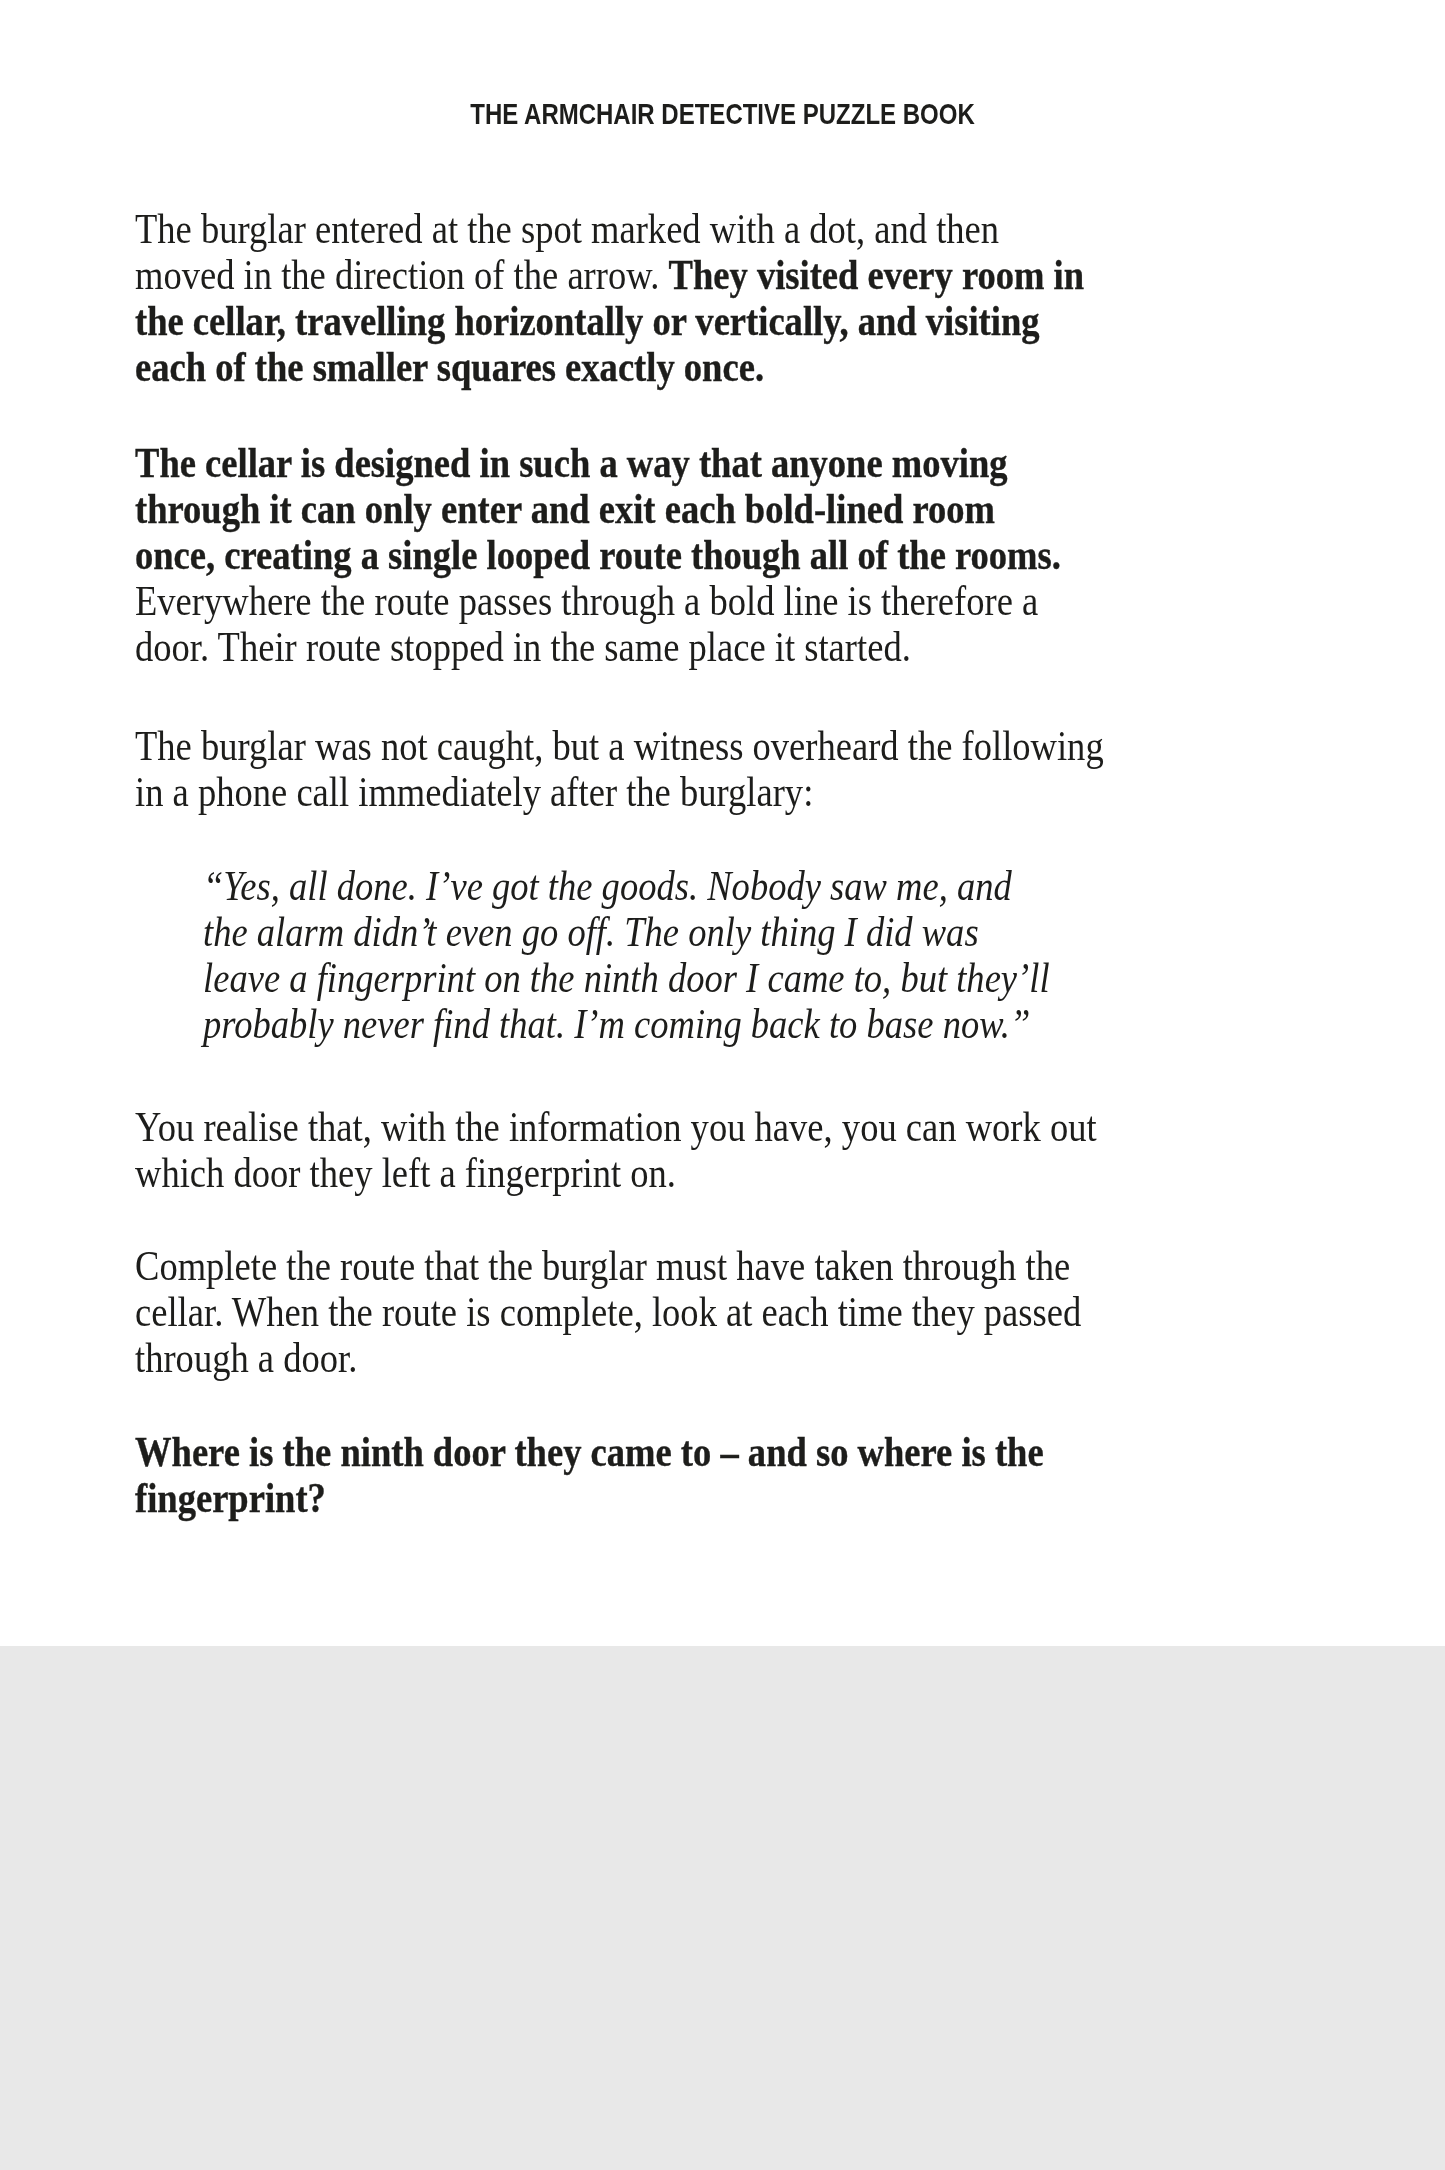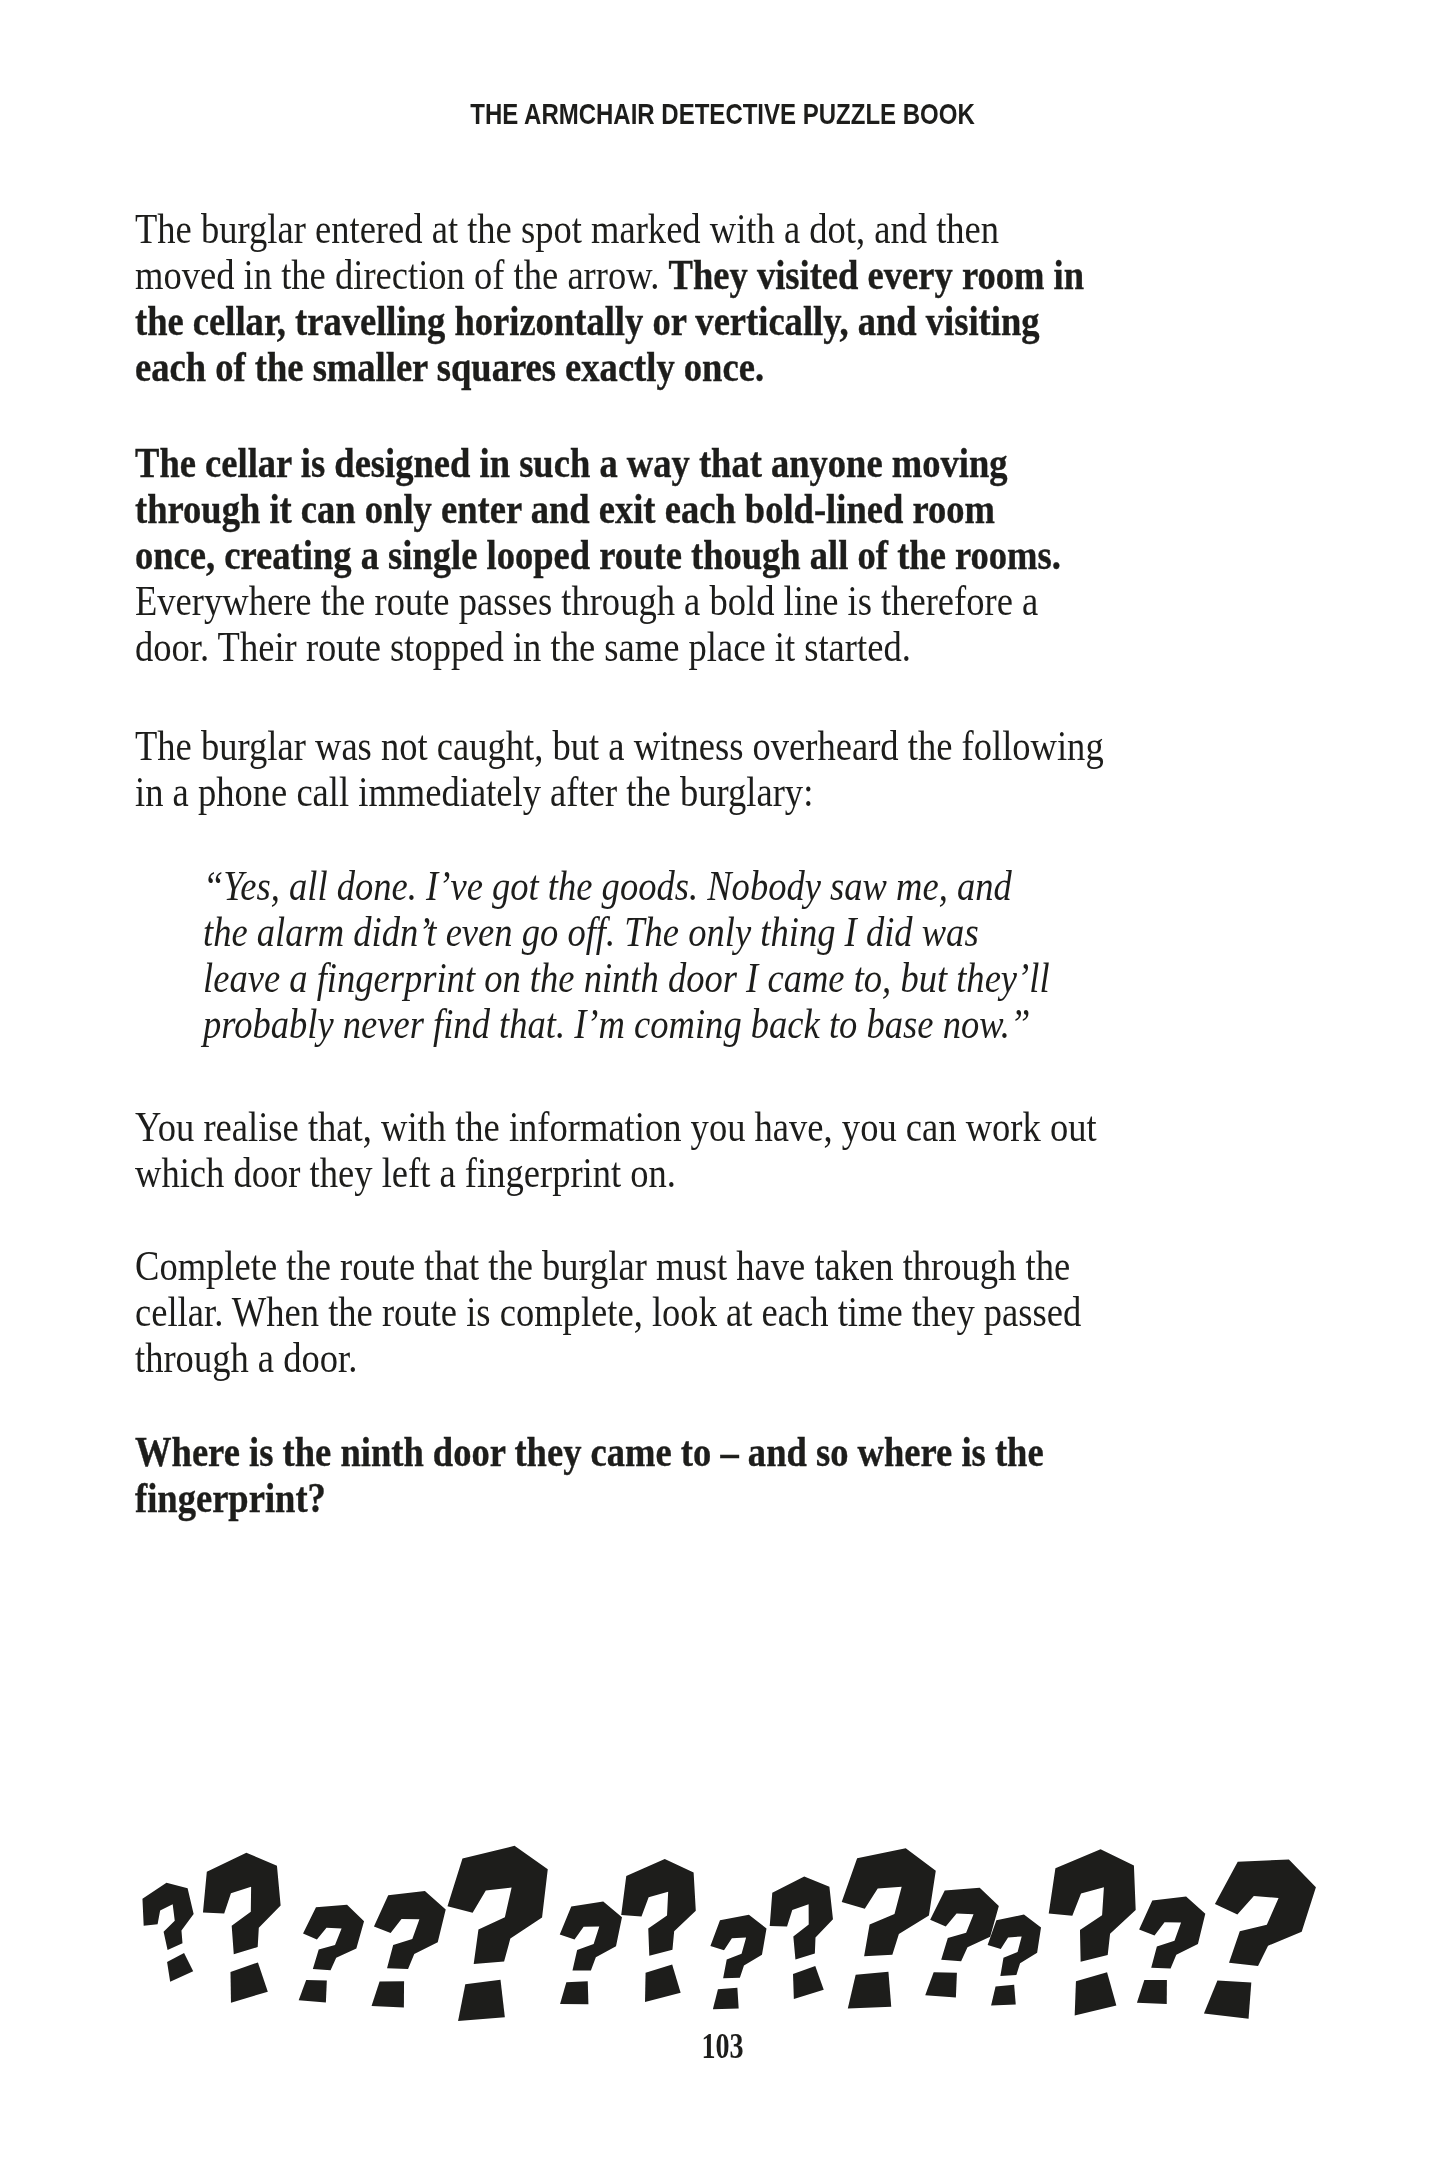--- a/index.html
+++ b/index.html
@@ -1,19 +1,19 @@
 <!DOCTYPE html>
 <html><head>
 <meta charset="utf-8">
 <style>
   html, body { margin: 0; padding: 0; background: #e8e8e8; }
   .page {
     position: relative;
     width: 1445px;
-    height: 2170px;
+    height: 1646px;
     margin: 0 auto;
     background: #ffffff;
     overflow: hidden;
     color: #1d1d1b;
   }
   
   .running-head {
     position: absolute;
     top: 99px;
     left: 0;

